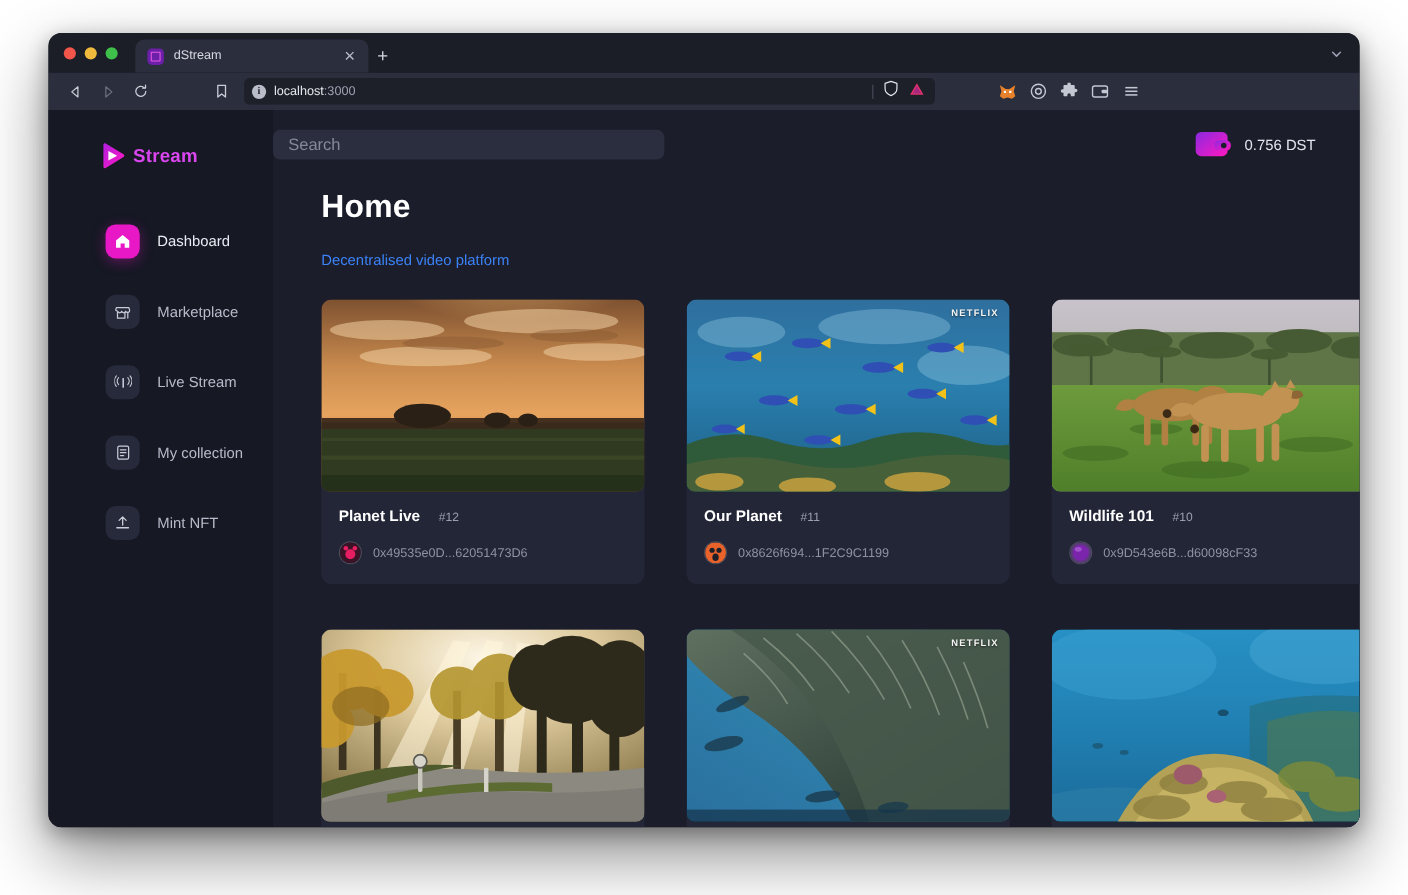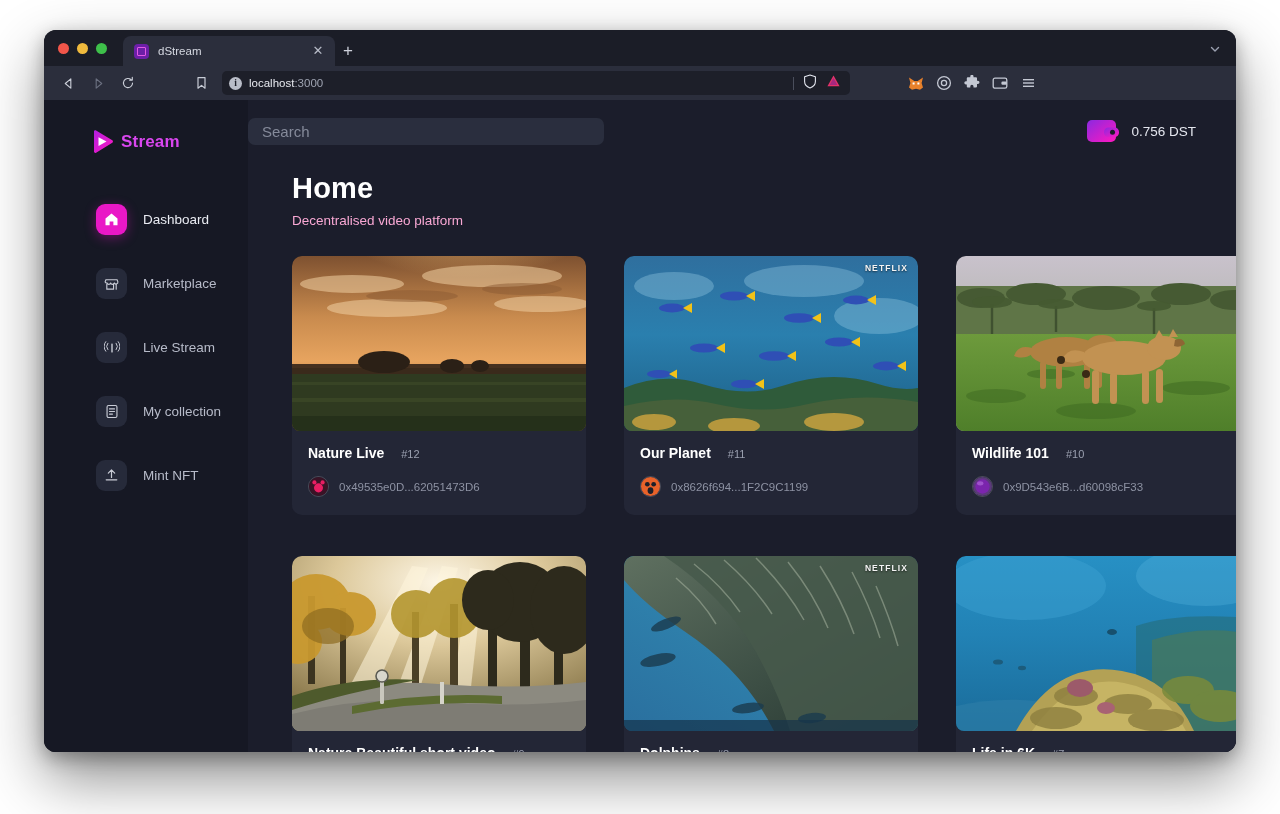--- a/index.html
+++ b/index.html
@@ -212,22 +212,22 @@
   }
   .wallet-ic { width: 34px; height: 26px; flex: 0 0 auto; }
   .wallet-bal { font-size: 13.5px; color: #e4e6ee; }
 
   .page-head { padding-top: 10px; }
   .page-title {
     font-size: 29px; font-weight: bold; color: #ffffff;
     letter-spacing: .2px;
   }
   .page-sub {
-    margin-top: 8px;
-    font-size: 13.5px; color: #f9a8d4;
+    margin-top: 24px;
+    font-size: 13.5px; color: #3b82f6;
   }
 
   .grid {
     margin-top: 28px;
     display: grid;
     grid-template-columns: repeat(3, 294px);
     gap: 41px 38px;
   }
   .card {
     background: #232636;
@@ -511,21 +511,21 @@
                 <ellipse cx="188" cy="110" rx="9" ry="6" fill="#2b2016"></ellipse>
                 <rect y="118" width="294" height="57" fill="#2f3a20"></rect>
                 <rect y="126" width="294" height="3" fill="#3b4727" opacity=".8"></rect>
                 <rect y="142" width="294" height="4" fill="#3d4a28" opacity=".7"></rect>
                 <rect y="160" width="294" height="15" fill="#25301a"></rect>
               </svg>
               <span class="netflix"></span>
             </div>
             <div class="card-body">
               <div class="card-title">
-                <span>Nature Live</span><span class="num">#12</span>
+                <span>Planet Live</span><span class="num">#12</span>
               </div>
               <div class="owner">
                 <span class="avatar">
                   <svg viewBox="0 0 21 21">
                       <rect width="21" height="21" fill="#3a1326"></rect>
                       <circle cx="10.5" cy="12" r="5" fill="#e81e63"></circle>
                       <circle cx="6" cy="6" r="2.3" fill="#e81e63"></circle>
                       <circle cx="15" cy="6" r="2.3" fill="#e81e63"></circle>
                     </svg>
                 </span>

